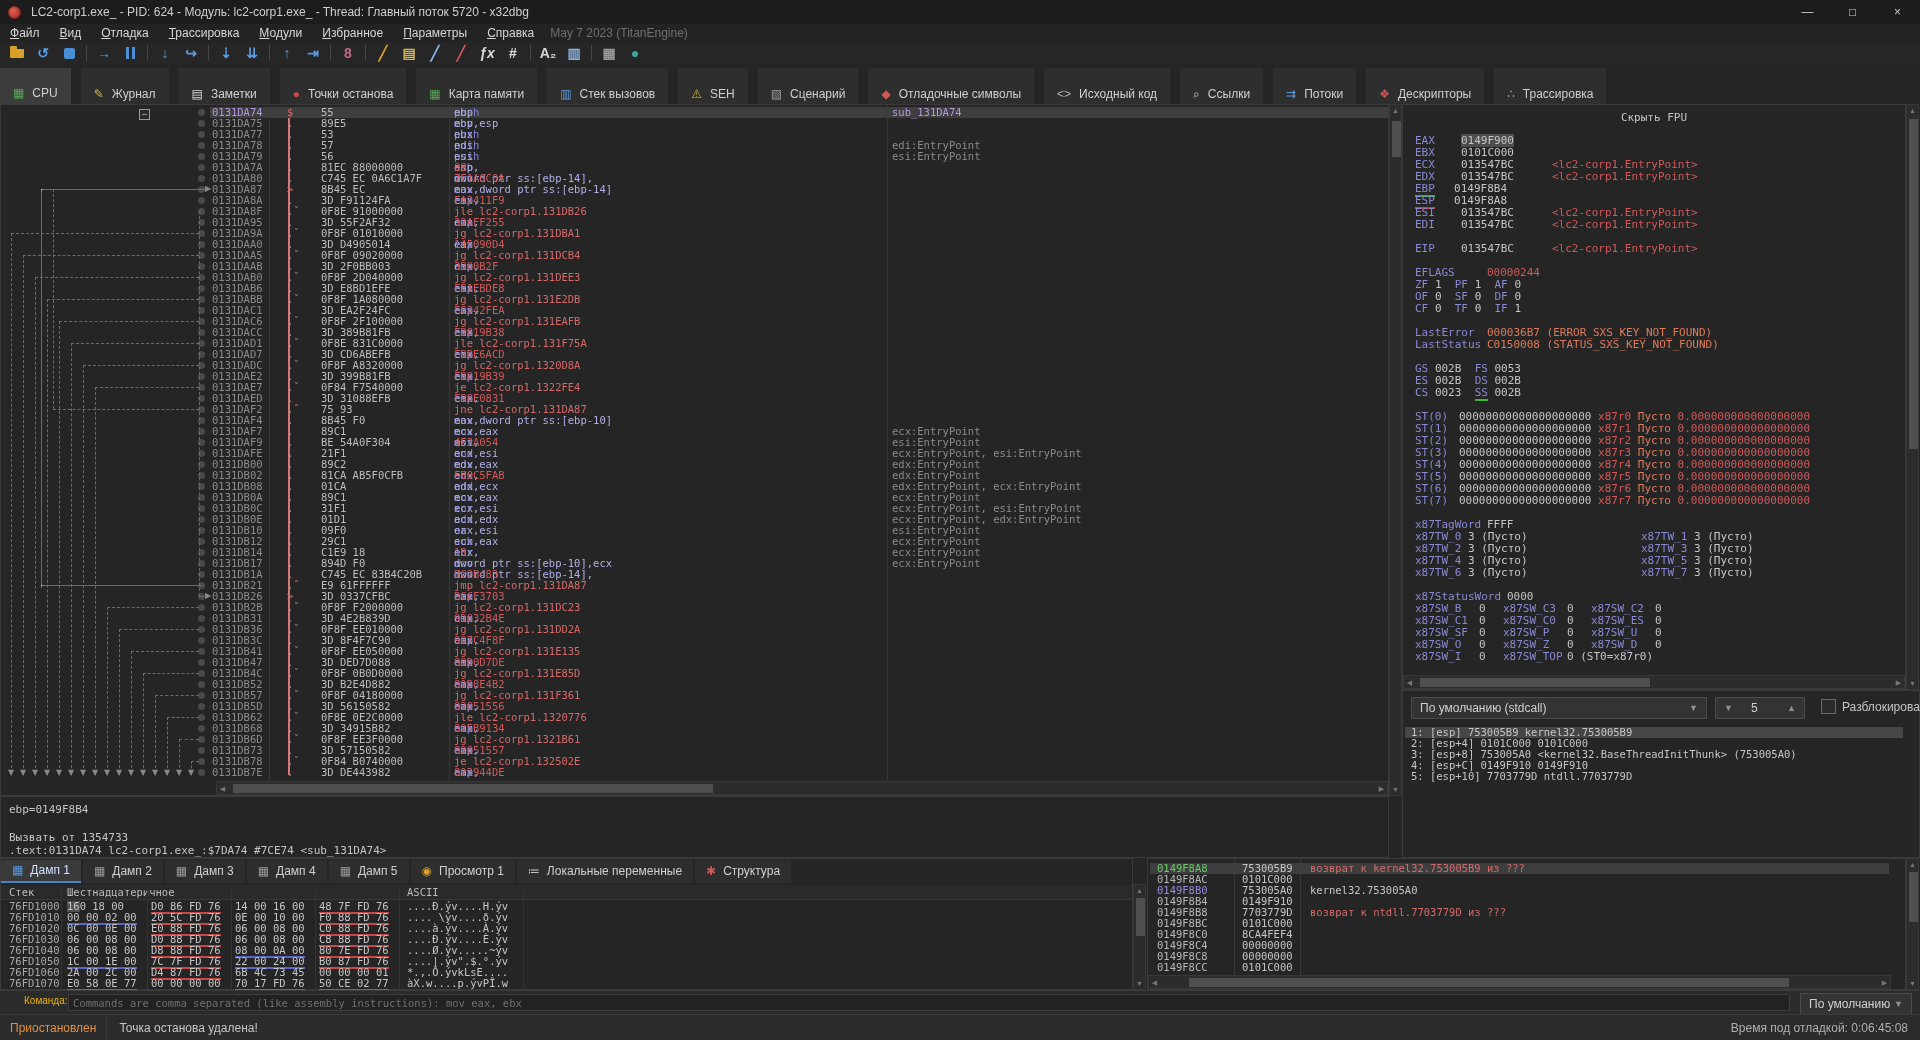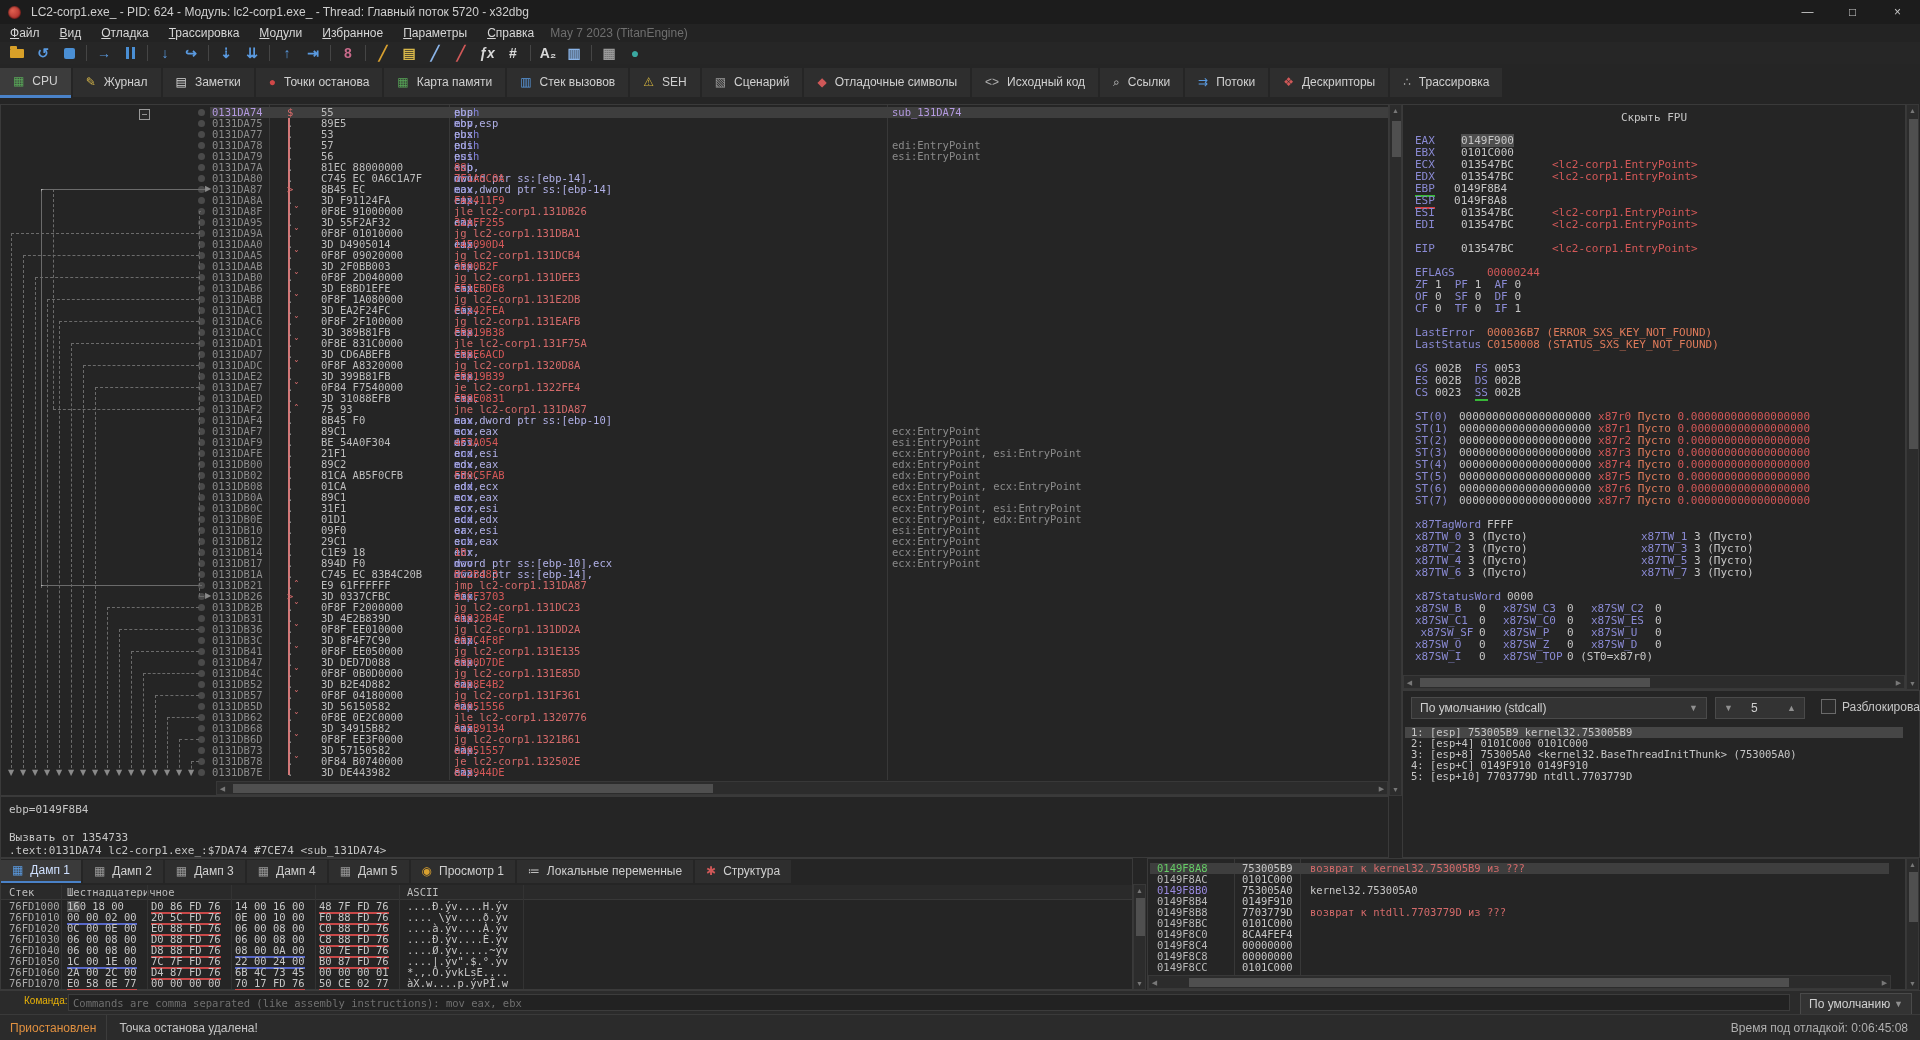--- a/index.html
+++ b/index.html
@@ -23,21 +23,21 @@
     display:flex;align-items:center;padding-left:4px;box-sizing:border-box;}
   .tb-btn{width:26px;height:20px;display:flex;align-items:center;justify-content:center;
     font-size:14px;font-weight:bold;}
   .tb-sep{width:1px;height:16px;background:#454545;margin:0 4px;}
   .ic-folder{width:14px;height:9px;background:#d8a028;border-radius:1px;position:relative;}
   .ic-folder:before{content:"";position:absolute;left:0;top:-3px;width:7px;height:3px;background:#d8a028;border-radius:1px 1px 0 0;}
   .ic-stop{width:11px;height:11px;background:#4a8fd4;border-radius:2px;}
   .ic-pause{width:9px;height:12px;border-left:3px solid #4a8fd4;border-right:3px solid #4a8fd4;box-sizing:border-box;}
   
   #tabbar{position:absolute;left:0;top:64px;width:1920px;height:40px;background:#252525;}
-  .tab{display:inline-block;height:29px;line-height:29px;margin:4px 2px 0 0;padding:0 13px;
+  .tab{display:inline-block;height:29px;line-height:29px;margin:4px 10px 0 0;padding:12px 13px;
     background:#2e2e2e;font-size:12px;color:#d0d0d0;vertical-align:top;}
   .tab .tab-ic{margin-right:8px;font-size:12px;}
   .tab.active{background:#3c3c3c;border-bottom:3px solid #4a82c8;line-height:27px;height:27px;}
   
   .pane{position:absolute;background:#252525;border:1px solid #3a3a3a;box-sizing:border-box;}
   
   #disasm{left:0;top:104px;width:1389px;height:692px;overflow:hidden;}
   .drow{position:absolute;left:209px;width:1178px;height:11px;font-family:"DejaVu Sans Mono",monospace;
     font-size:10.5px;line-height:11px;white-space:pre;}
   .drow.s{background:#3e3e3e;}
@@ -441,21 +441,21 @@
         <div class="rline"></div>
         <div class="rline"><span class="rn ib" style="width: 72px;">x87TagWord</span><span class="rv">FFFF</span></div>
         <div class="rline"><span class="ib" style="width: 226px;"><span class="rn">x87TW_0</span> <span class="rv">3 (Пусто)</span></span><span class="ib" style="width: 226px;"><span class="rn">x87TW_1</span> <span class="rv">3 (Пусто)</span></span></div>
         <div class="rline"><span class="ib" style="width: 226px;"><span class="rn">x87TW_2</span> <span class="rv">3 (Пусто)</span></span><span class="ib" style="width: 226px;"><span class="rn">x87TW_3</span> <span class="rv">3 (Пусто)</span></span></div>
         <div class="rline"><span class="ib" style="width: 226px;"><span class="rn">x87TW_4</span> <span class="rv">3 (Пусто)</span></span><span class="ib" style="width: 226px;"><span class="rn">x87TW_5</span> <span class="rv">3 (Пусто)</span></span></div>
         <div class="rline"><span class="ib" style="width: 226px;"><span class="rn">x87TW_6</span> <span class="rv">3 (Пусто)</span></span><span class="ib" style="width: 226px;"><span class="rn">x87TW_7</span> <span class="rv">3 (Пусто)</span></span></div>
         <div class="rline"></div>
         <div class="rline"><span class="rn ib" style="width: 92px;">x87StatusWord</span><span class="rv">0000</span></div>
         <div class="rline"><span class="rn ib" style="width: 64px;">x87SW_B</span><span class="rv ib" style="width: 24px;">0</span><span class="rn ib" style="width: 64px;">x87SW_C3</span><span class="rv ib" style="width: 24px;">0</span><span class="rn ib" style="width: 64px;">x87SW_C2</span><span class="rv ib" style="width: 24px;">0</span></div>
         <div class="rline"><span class="rn ib" style="width: 64px;">x87SW_C1</span><span class="rv ib" style="width: 24px;">0</span><span class="rn ib" style="width: 64px;">x87SW_C0</span><span class="rv ib" style="width: 24px;">0</span><span class="rn ib" style="width: 64px;">x87SW_ES</span><span class="rv ib" style="width: 24px;">0</span></div>
-        <div class="rline"><span class="rn ib" style="width: 64px; text-align: center;">x87SW_SF</span><span class="rv ib" style="width: 24px;">0</span><span class="rn ib" style="width: 64px;">x87SW_P</span><span class="rv ib" style="width: 24px;">0</span><span class="rn ib" style="width: 64px;">x87SW_U</span><span class="rv ib" style="width: 24px;">0</span></div>
+        <div class="rline"><span class="rn ib" style="width: 64px;">x87SW_SF</span><span class="rv ib" style="width: 24px;">0</span><span class="rn ib" style="width: 64px;">x87SW_P</span><span class="rv ib" style="width: 24px;">0</span><span class="rn ib" style="width: 64px;">x87SW_U</span><span class="rv ib" style="width: 24px;">0</span></div>
         <div class="rline"><span class="rn ib" style="width: 64px;">x87SW_O</span><span class="rv ib" style="width: 24px;">0</span><span class="rn ib" style="width: 64px;">x87SW_Z</span><span class="rv ib" style="width: 24px;">0</span><span class="rn ib" style="width: 64px;">x87SW_D</span><span class="rv ib" style="width: 24px;">0</span></div>
         <div class="rline"><span class="rn ib" style="width: 64px;">x87SW_I</span><span class="rv ib" style="width: 24px;">0</span><span class="rn ib" style="width: 64px;">x87SW_TOP</span><span class="rv ib" style="width: 24px;">0 (ST0=x87r0)</span></div>
       </div>
     <div class="sbar" style="left:0;right:0;bottom:0;height:14px;">
       <span class="sarr" style="left:0;top:1px;">◀</span>
       <span class="sarr" style="right:0;top:1px;">▶</span>
       <div class="thumb" style="left:16px;top:2px;width:230px;height:9px;"></div>
     </div>
   </div>
   <div class="sbar" style="left:1906px;top:104px;width:13px;height:586px;">

